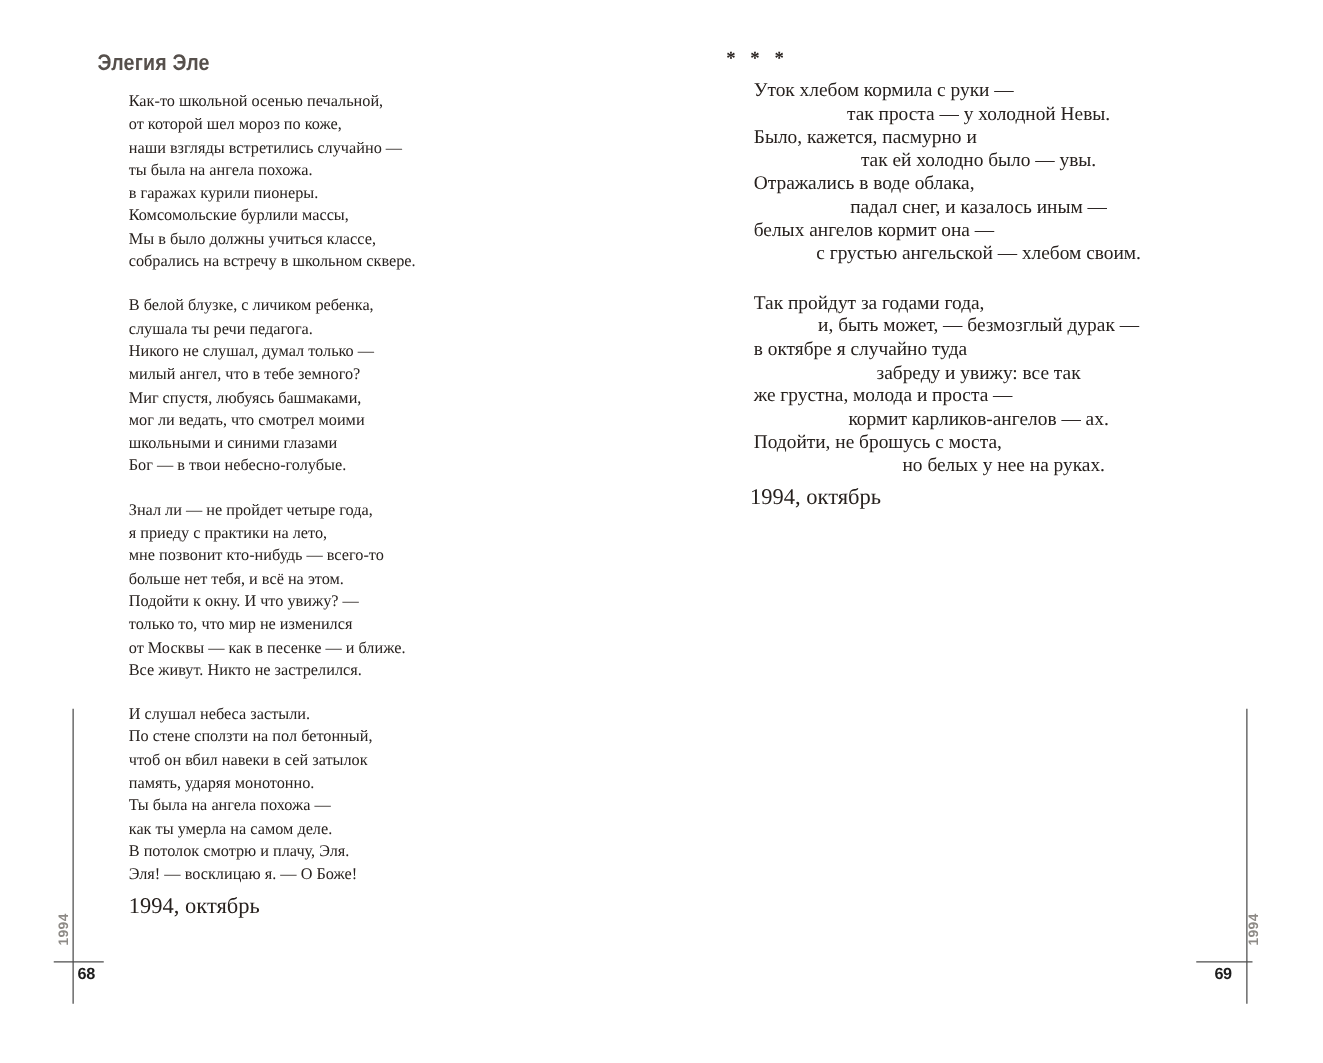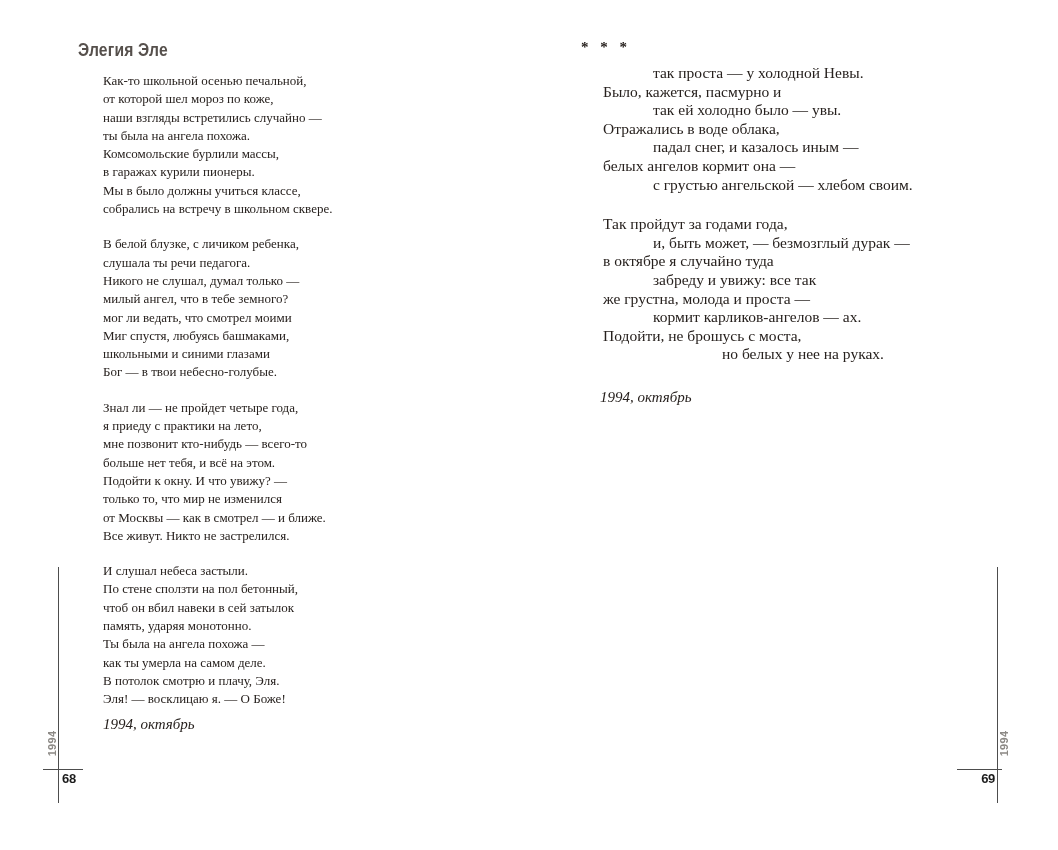--- a/index.html
+++ b/index.html
@@ -34,26 +34,26 @@
     color:var(--color-body);
     letter-spacing:4px;white-space:nowrap;
   }
 
   .poem{position:absolute;color:var(--color-body);}
   .poem-left{left:103px;top:72px;font-size:13px;line-height:18.3px;}
   .poem-right{left:603px;top:64px;font-size:15.5px;line-height:18.6px;}
   .stanza{margin:0 0 17px 0;}
   .poem-right .stanza{margin-bottom:21px;}
   .line{white-space:nowrap;}
-  .i1{margin-left:50px;}
+  .i1{margin-left:50px;text-align:center;}
   .i2{margin-left:119px;}
 
   .poem-date{
     position:absolute;
-    font-style:italic;font-size:15px;line-height:15px;
+    font-size:18px;line-height:15px;
     color:var(--color-body);white-space:nowrap;
   }
   .date-left{left:103px;top:717px;}
   .date-right{left:600px;top:390px;}
 
   .rule{position:absolute;background:var(--color-rule);}
   .v-rule{width:1px;}
   .h-rule{height:1px;}
   .v-rule-left{left:58px;top:567px;height:236px;}
   .h-rule-left{left:43px;top:769px;width:40px;}
@@ -61,21 +61,21 @@
   .h-rule-right{left:957px;top:769px;width:45px;}
 
   .page-number{
     position:absolute;
     font-family:"Liberation Sans","DejaVu Sans",sans-serif;
     font-weight:bold;font-size:13px;line-height:13px;
     color:var(--color-page-number);
     letter-spacing:-0.3px;
   }
   .page-number-left{left:62px;top:772px;}
-  .page-number-right{left:962px;top:772px;width:33px;text-align:right;}
+  .page-number-right{left:962px;top:772px;width:33px;text-align:center;}
 
   .margin-year{
     position:absolute;
     font-family:"Liberation Sans","DejaVu Sans",sans-serif;
     font-weight:bold;font-size:11px;line-height:11px;
     color:var(--color-margin-year);
     width:26px;height:11px;text-align:center;
     letter-spacing:0.3px;
     transform:rotate(-90deg);transform-origin:center center;
     white-space:nowrap;
@@ -89,43 +89,43 @@
 <div class="spread">
 
   <div class="poem-title">Элегия Эле</div>
 
   <div class="poem poem-left">
       <div class="stanza">
         <div class="line i0">Как-то школьной осенью печальной,</div>
         <div class="line i0">от которой шел мороз по коже,</div>
         <div class="line i0">наши взгляды встретились случайно —</div>
         <div class="line i0">ты была на ангела похожа.</div>
+        <div class="line i0">в гаражах курили пионеры.</div>
         <div class="line i0">Комсомольские бурлили массы,</div>
-        <div class="line i0">в гаражах курили пионеры.</div>
         <div class="line i0">Мы в было должны учиться классе,</div>
         <div class="line i0">собрались на встречу в школьном сквере.</div>
       </div>
       <div class="stanza">
         <div class="line i0">В белой блузке, с личиком ребенка,</div>
         <div class="line i0">слушала ты речи педагога.</div>
         <div class="line i0">Никого не слушал, думал только —</div>
         <div class="line i0">милый ангел, что в тебе земного?</div>
+        <div class="line i0">Миг спустя, любуясь башмаками,</div>
         <div class="line i0">мог ли ведать, что смотрел моими</div>
-        <div class="line i0">Миг спустя, любуясь башмаками,</div>
         <div class="line i0">школьными и синими глазами</div>
         <div class="line i0">Бог — в твои небесно-голубые.</div>
       </div>
       <div class="stanza">
         <div class="line i0">Знал ли — не пройдет четыре года,</div>
         <div class="line i0">я приеду с практики на лето,</div>
         <div class="line i0">мне позвонит кто-нибудь — всего-то</div>
         <div class="line i0">больше нет тебя, и всё на этом.</div>
         <div class="line i0">Подойти к окну. И что увижу? —</div>
         <div class="line i0">только то, что мир не изменился</div>
-        <div class="line i0">от Москвы — как в смотрел — и ближе.</div>
+        <div class="line i0">от Москвы — как в песенке — и ближе.</div>
         <div class="line i0">Все живут. Никто не застрелился.</div>
       </div>
       <div class="stanza">
         <div class="line i0">И слушал небеса застыли.</div>
         <div class="line i0">По стене сползти на пол бетонный,</div>
         <div class="line i0">чтоб он вбил навеки в сей затылок</div>
         <div class="line i0">память, ударяя монотонно.</div>
         <div class="line i0">Ты была на ангела похожа —</div>
         <div class="line i0">как ты умерла на самом деле.</div>
         <div class="line i0">В потолок смотрю и плачу, Эля.</div>
@@ -137,20 +137,21 @@
 
   <div class="rule v-rule v-rule-left"></div>
   <div class="rule h-rule h-rule-left"></div>
   <div class="margin-year margin-year-left">1994</div>
   <div class="page-number page-number-left">68</div>
 
   <div class="section-mark">* * *</div>
 
   <div class="poem poem-right">
       <div class="stanza">
+        <div class="line i0">Уток хлебом кормила с руки —</div>
         <div class="line i1">так проста — у холодной Невы.</div>
         <div class="line i0">Было, кажется, пасмурно и</div>
         <div class="line i1">так ей холодно было — увы.</div>
         <div class="line i0">Отражались в воде облака,</div>
         <div class="line i1">падал снег, и казалось иным —</div>
         <div class="line i0">белых ангелов кормит она —</div>
         <div class="line i1">с грустью ангельской — хлебом своим.</div>
       </div>
       <div class="stanza">
         <div class="line i0">Так пройдут за годами года,</div>

